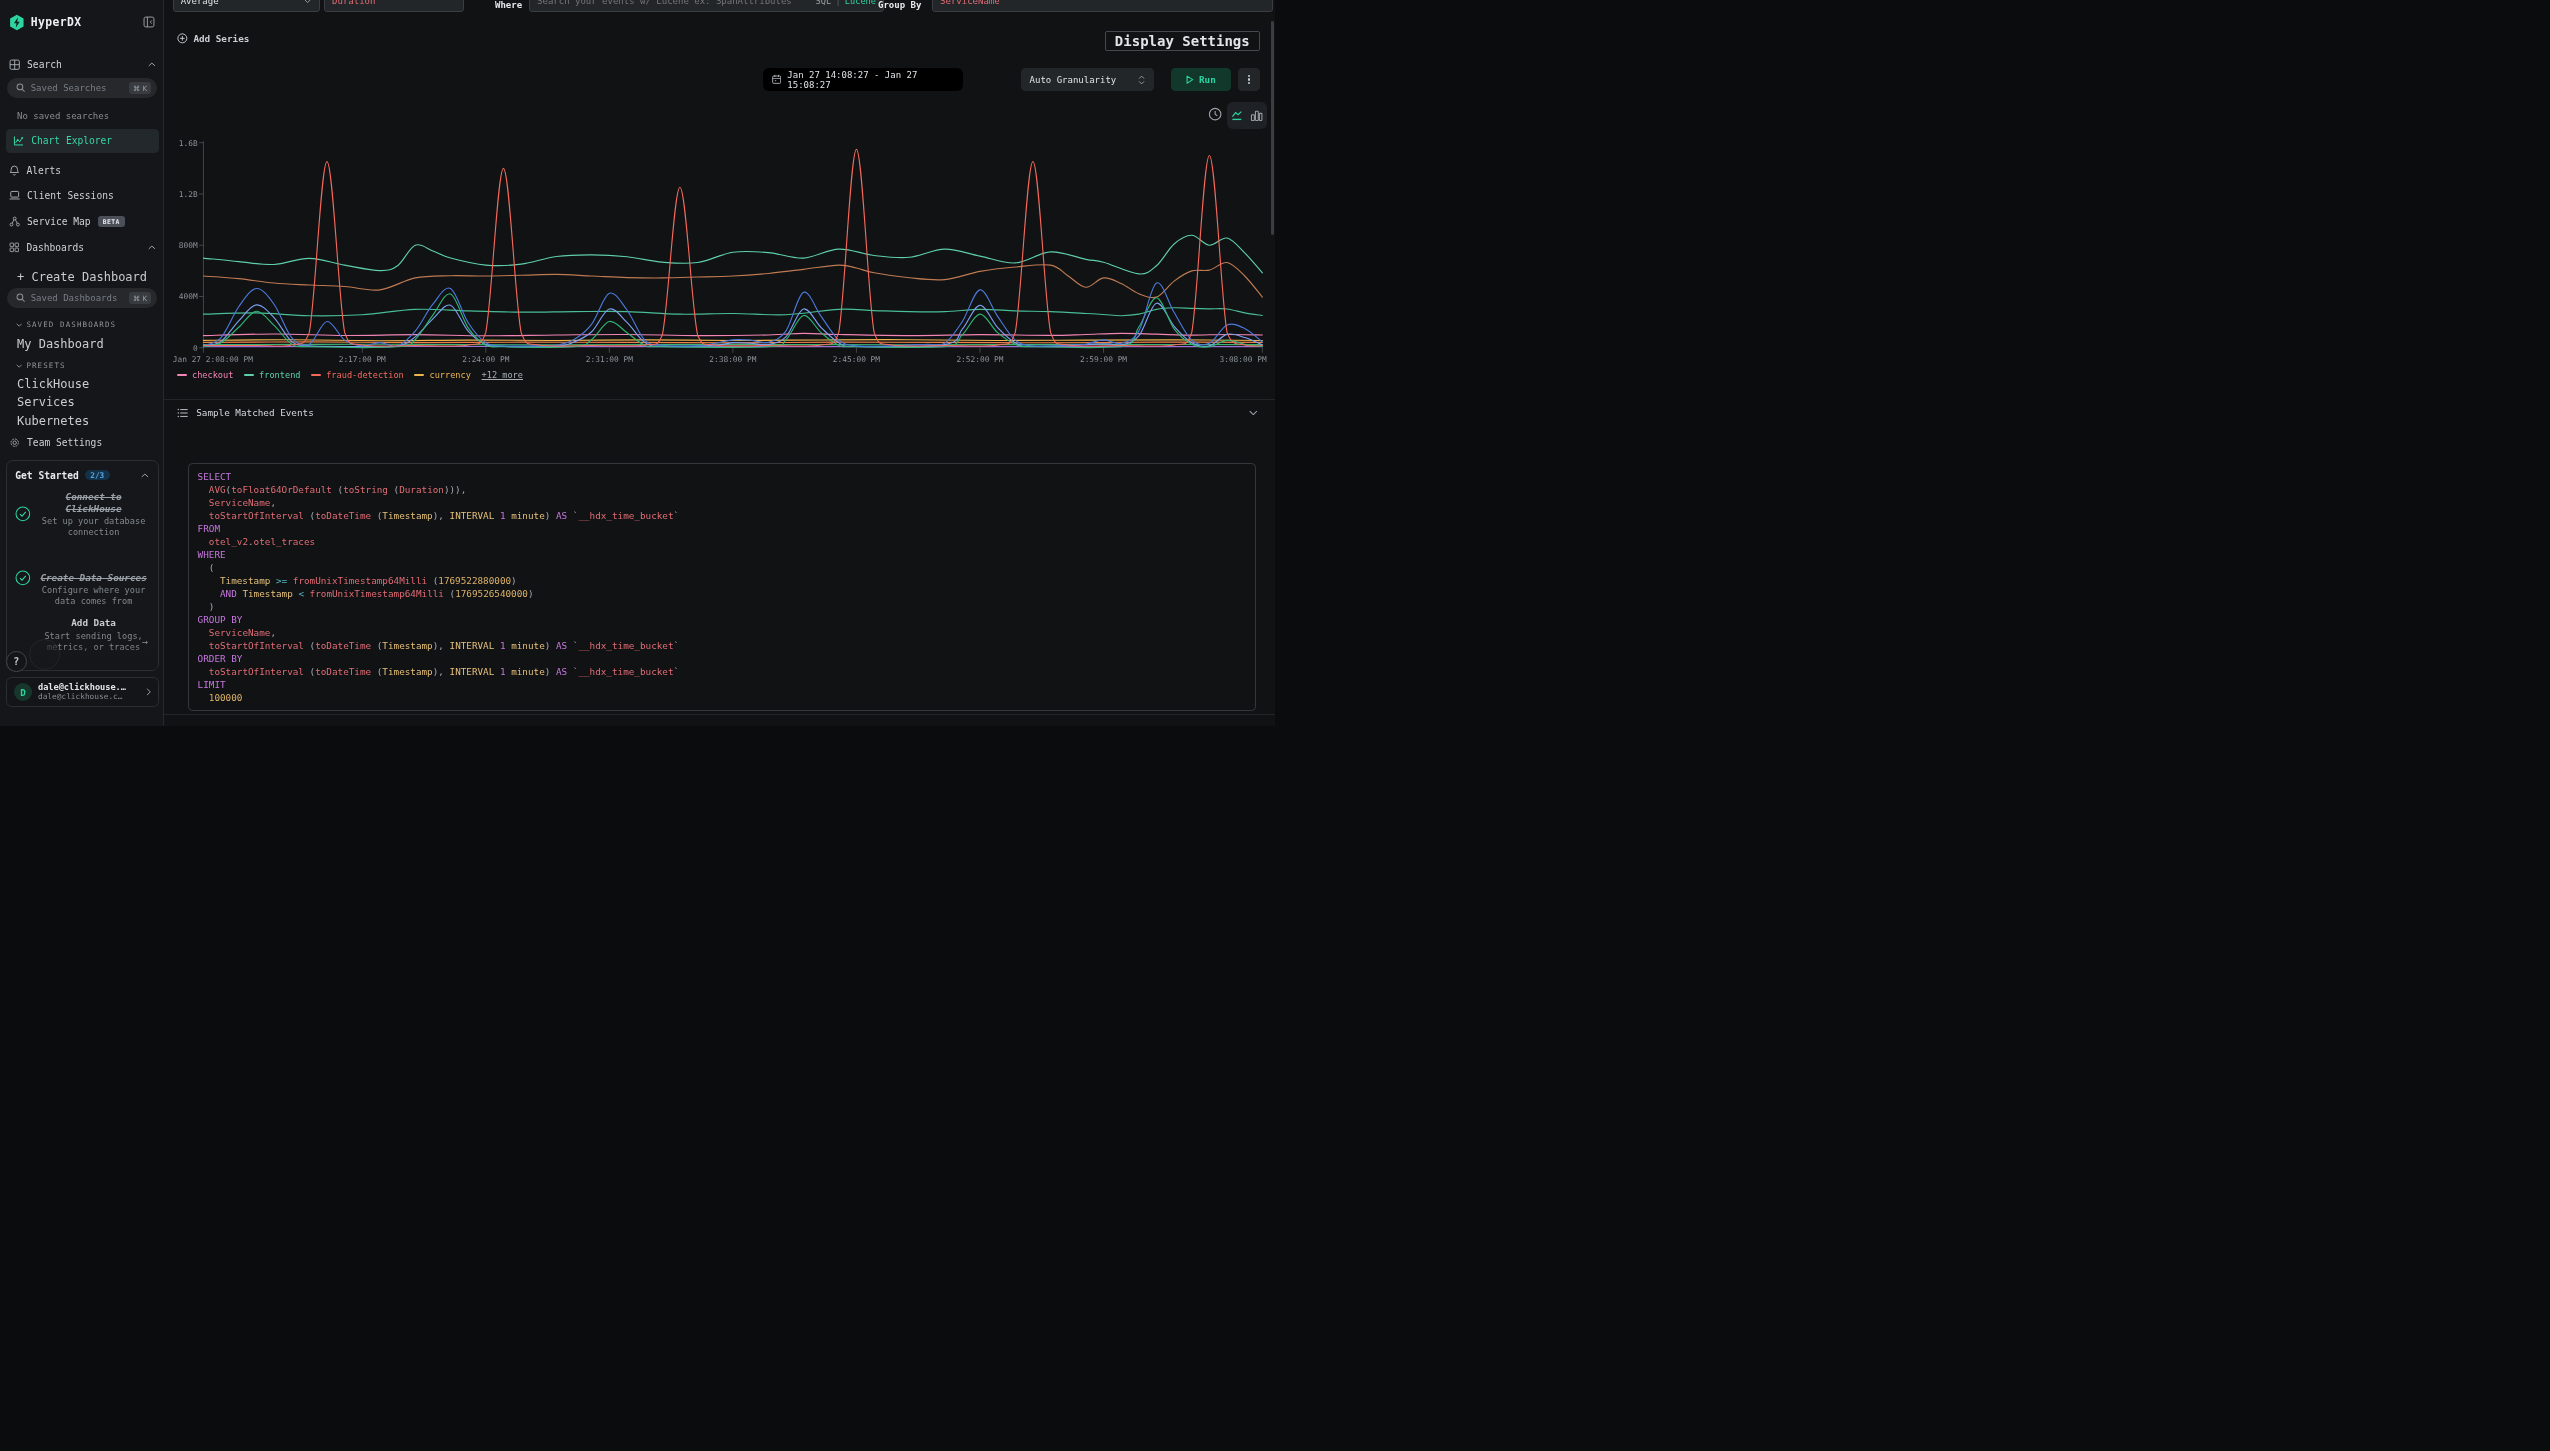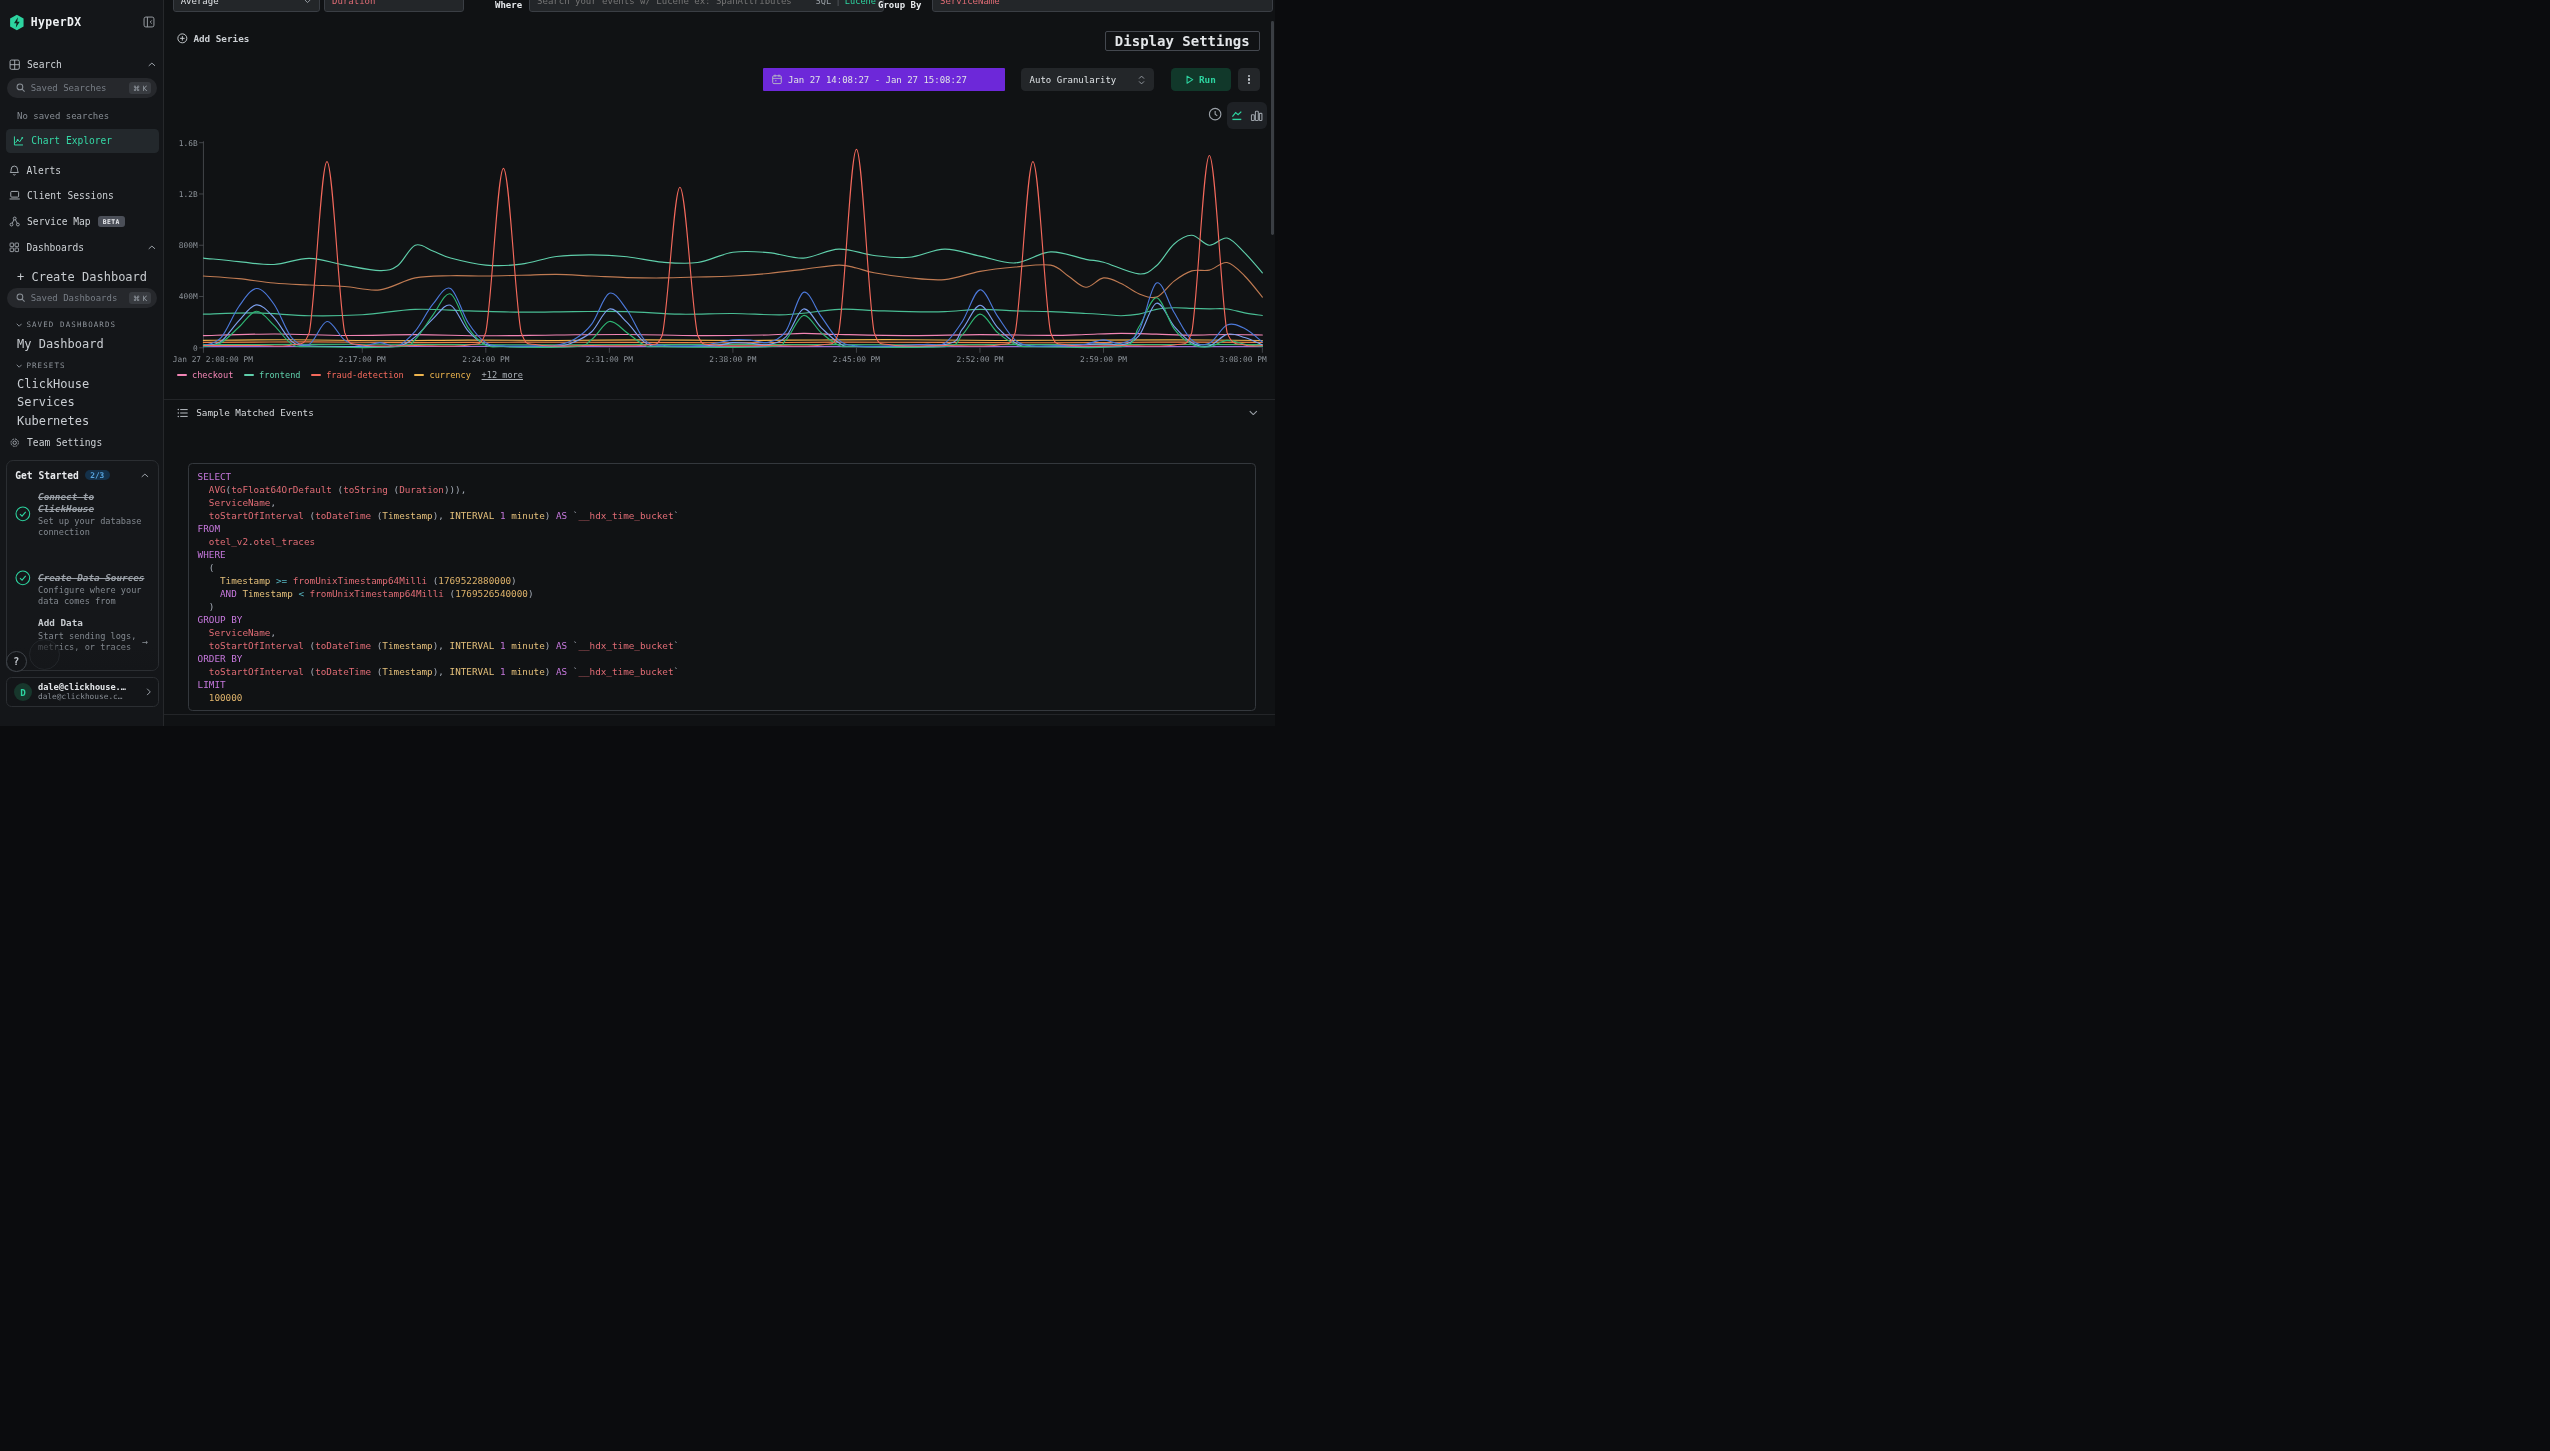--- a/index.html
+++ b/index.html
@@ -27,21 +27,21 @@
   .active-item { position:absolute; left:5.7px; width:153px; height:23.5px; background:#23282c; border-radius:4.3px;
     display:flex; align-items:center; padding:0 7.1px; gap:7.1px; cursor:pointer; }
   .active-item span { color:#35d8a6; font-size:9.6px; }
   .sub-link { position:absolute; left:17px; height:17px; display:flex; align-items:center; color:#c9cdd2; font-size:12px; cursor:pointer; }
   .group-header { position:absolute; left:15.7px; height:11.4px; display:flex; align-items:center; gap:4.3px;
     color:#8f959c; font-size:7.5px; letter-spacing:1.1px; cursor:pointer; }
   .beta { background:#4b4f58; color:#e9ebee; font-size:6.4px; font-weight:bold; border-radius:2.9px;
     padding:1.4px 5px; letter-spacing:0.4px; }
   
   #get-started { position:absolute; left:5.7px; top:460px; width:153px; height:211px;
-    border:0.7px solid #2b2e32; border-radius:7.1px; background:#15171a; padding:8.6px; overflow:hidden; }
+    border:0.7px solid #2b2e32; border-radius:7.1px; background:#15171a; padding:8.6px; overflow:hidden;text-align:center; }
   #get-started:after { content:""; position:absolute; left:0; right:0; bottom:0; height:24px;
     background:linear-gradient(transparent,#141619); }
   .gs-header { display:flex; align-items:center; gap:5.7px; margin-bottom:10px; }
   .gs-title { font-weight:bold; font-size:9.6px; color:#e8eaed; }
   .gs-badge { background:#14314a; color:#58a6e0; font-size:7.8px; font-weight:bold; padding:0.7px 5.7px; border-radius:7.1px; }
   .gs-item { display:flex; gap:7.1px; margin-bottom:10px; position:relative; }
   .gs-ic { width:15.7px; flex:0 0 15.7px; display:flex; align-items:center; justify-content:center; }
   .gs-item-title { font-size:9.3px; font-weight:bold; color:#9ba1a8; line-height:12px; }
   .gs-item-title.done { text-decoration:line-through;font-style:italic; }
   .gs-item-title.todo { color:#c8ccd0; }
@@ -67,22 +67,22 @@
   .tb-input { background:transparent; border:none; outline:none; color:#e06c75; width:100%;
     font-family:inherit; font-size:9px; }
   .tb-search { color:#6f757d; }
   .lang-toggle { margin-left:auto; display:flex; gap:4.3px; font-size:8.6px; }
   .lang-sql { color:#9aa0a6; } .lang-div { color:#5b5f66; } .lang-lucene { color:#2dd4a0; }
   #add-series { position:absolute; left:13px; top:33px; display:flex; align-items:center; gap:5.7px;
     color:#ccd0d4; font-size:9.3px; font-weight:bold; cursor:pointer; }
   #display-settings { position:absolute; right:15px; top:31px; height:20px; padding:0 9.3px;
     border:0.7px solid #44484f; border-radius:2px; background:transparent; color:#e2e5e8;
     font-size:14px; font-weight:bold; display:flex; align-items:center; cursor:pointer; font-family:inherit; }
-  #date-range { position:absolute; left:599px; top:68px; width:242px; height:23px; background:#6d28d9;
-    border-radius:1px; display:flex; align-items:center; gap:6.4px; padding:0 8.6px; font-size:9px; color:#dfe3e6; cursor:pointer; }
+  #date-range { position:absolute; left:599px; top:68px; width:200px; height:23px; background:#000000;
+    border-radius:6px; display:flex; align-items:center; gap:6.4px; padding:0 8.6px; font-size:9px; color:#dfe3e6; cursor:pointer; }
   #granularity { position:absolute; left:857px; top:68px; width:133px; height:23px; background:#232629;
     border-radius:4.3px; display:flex; align-items:center; padding:0 8.6px; font-size:9px; color:#dfe3e6; cursor:pointer; }
   #run-btn { position:absolute; left:1007px; top:68px; width:60px; height:23px; background:#11382a;
     border:none; border-radius:4.3px; color:#2dd4a0; font-weight:bold; font-size:9.3px;
     display:flex; align-items:center; justify-content:center; gap:5px; cursor:pointer; font-family:inherit; }
   #kebab-btn { position:absolute; left:1074px; top:68px; width:22px; height:23px; background:#232629;
     border-radius:4.3px; display:flex; flex-direction:column; align-items:center; justify-content:center; gap:1.8px; cursor:pointer; }
   .kdot { width:2.1px; height:2.1px; border-radius:50%; background:#c6cbd1; }
   #clock-icon { position:absolute; left:1044px; top:107px; cursor:pointer; }
   #chart-toggle { position:absolute; left:1063px; top:102px; width:40px; height:27px; background:#1e2125;

